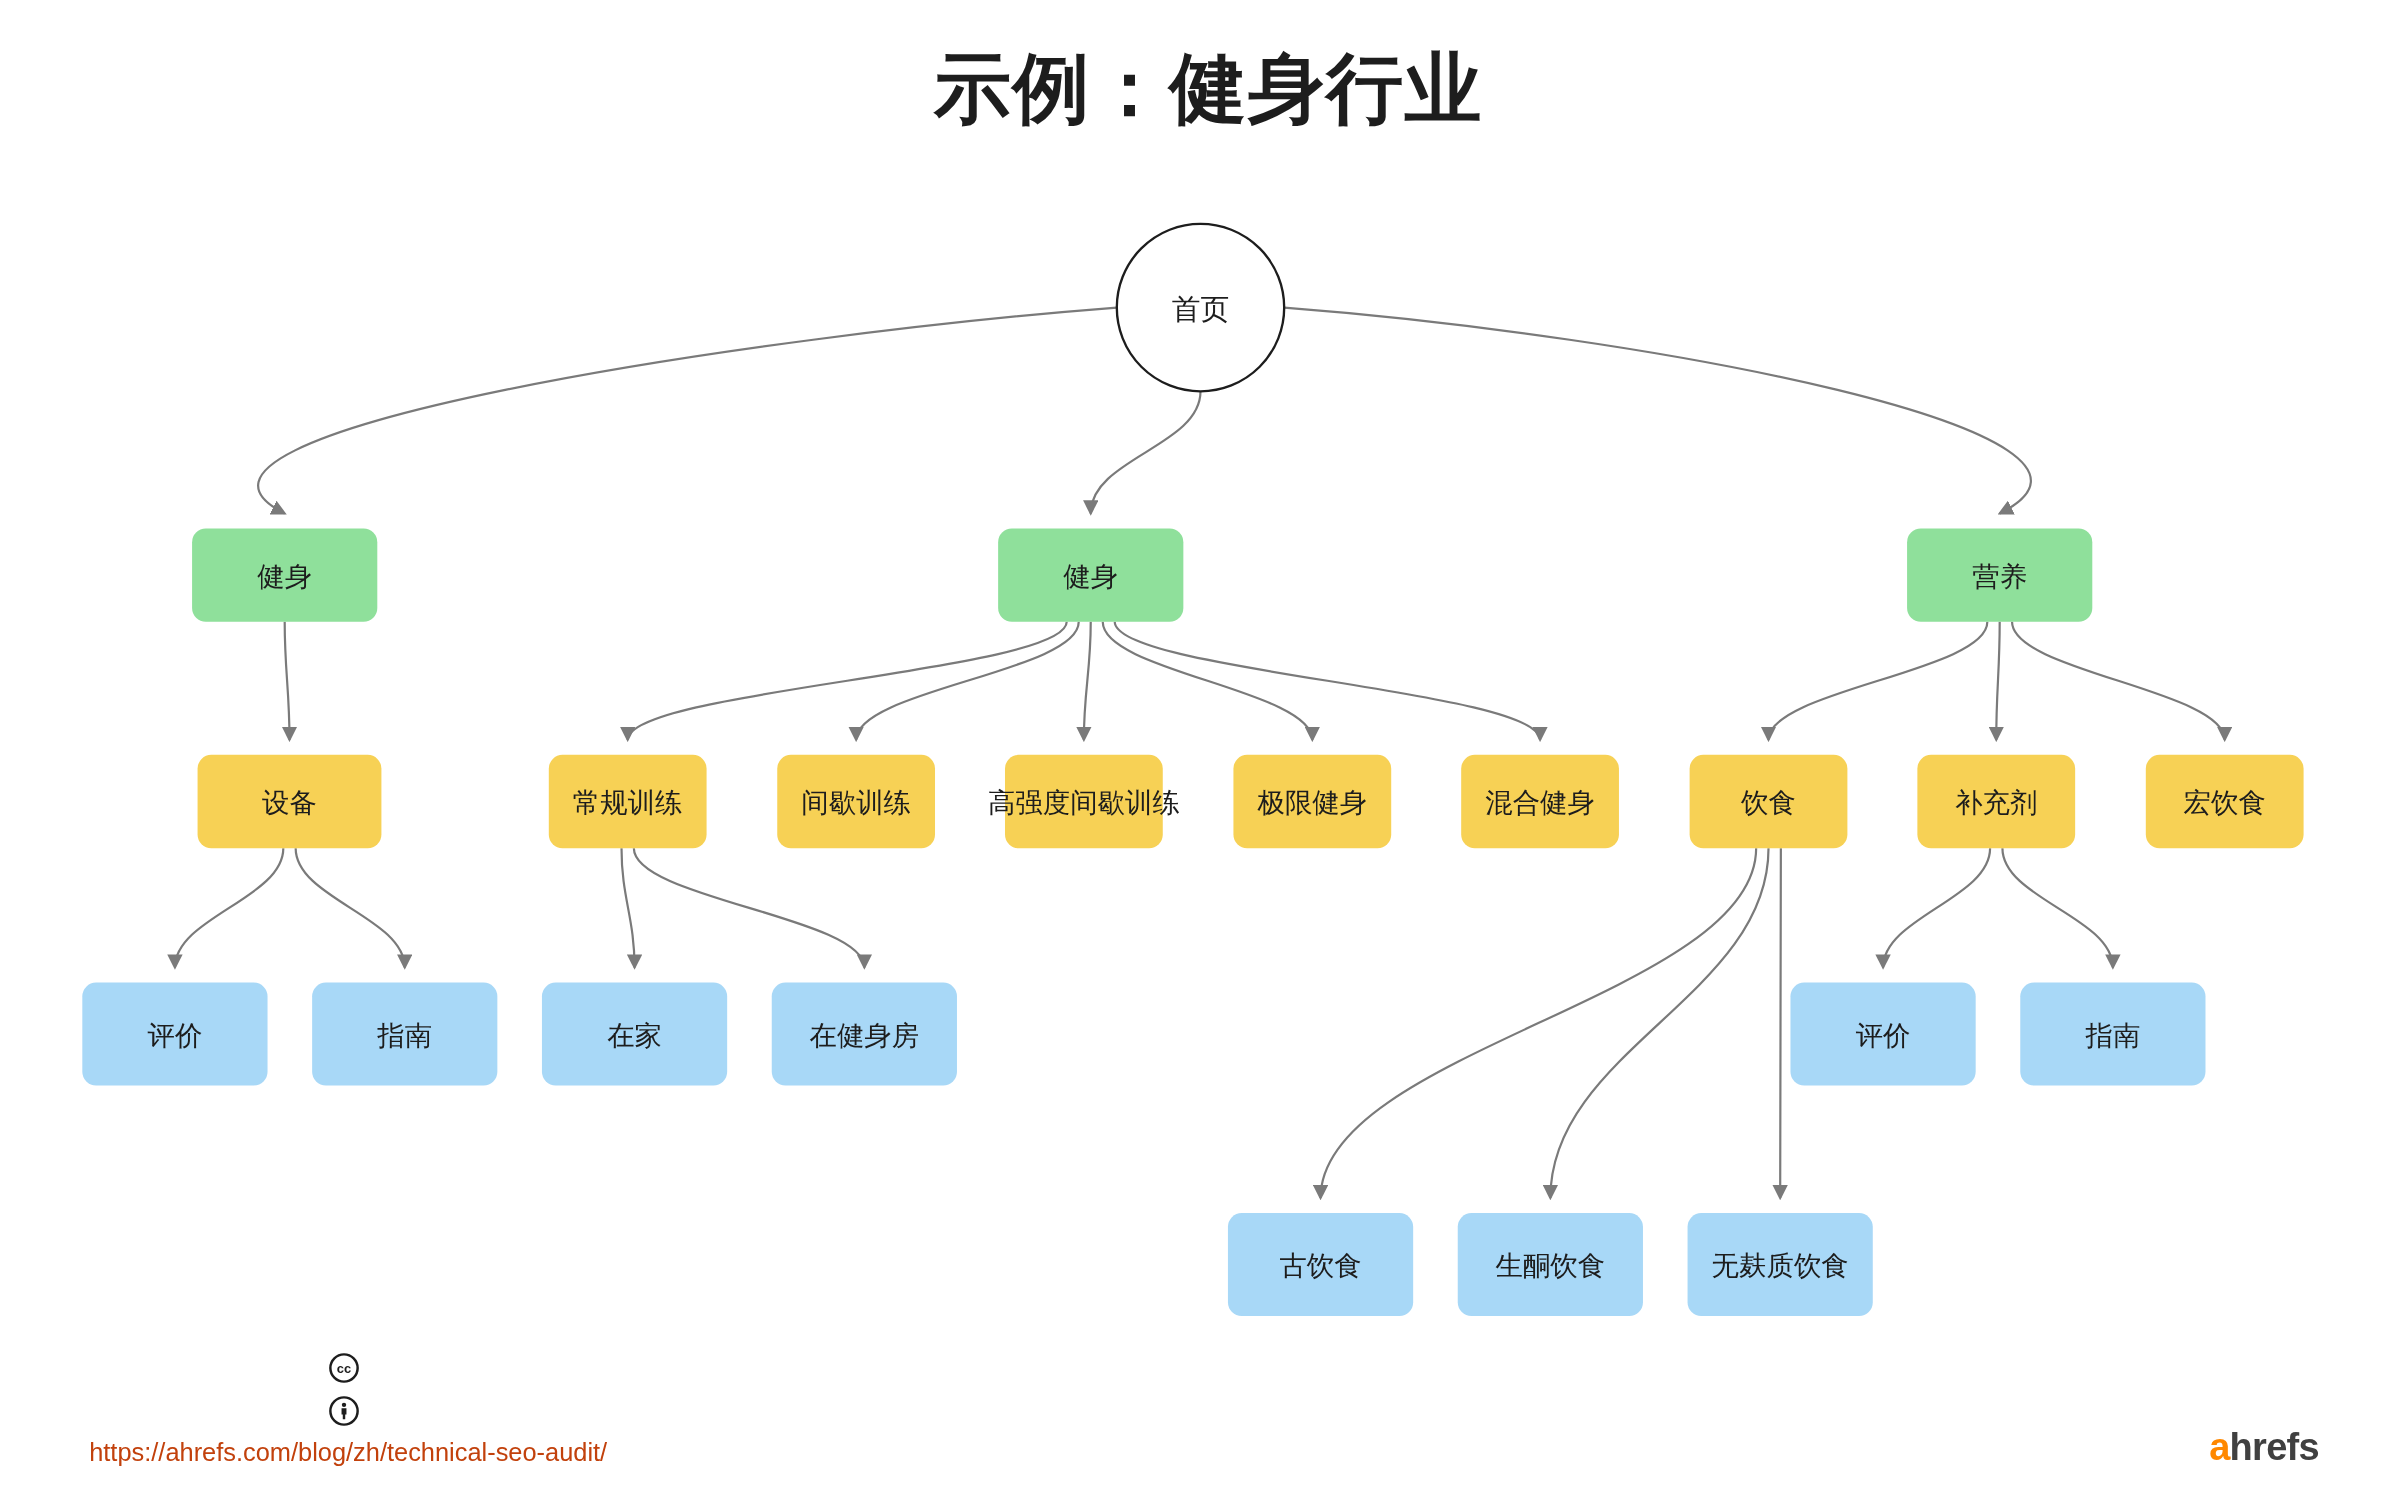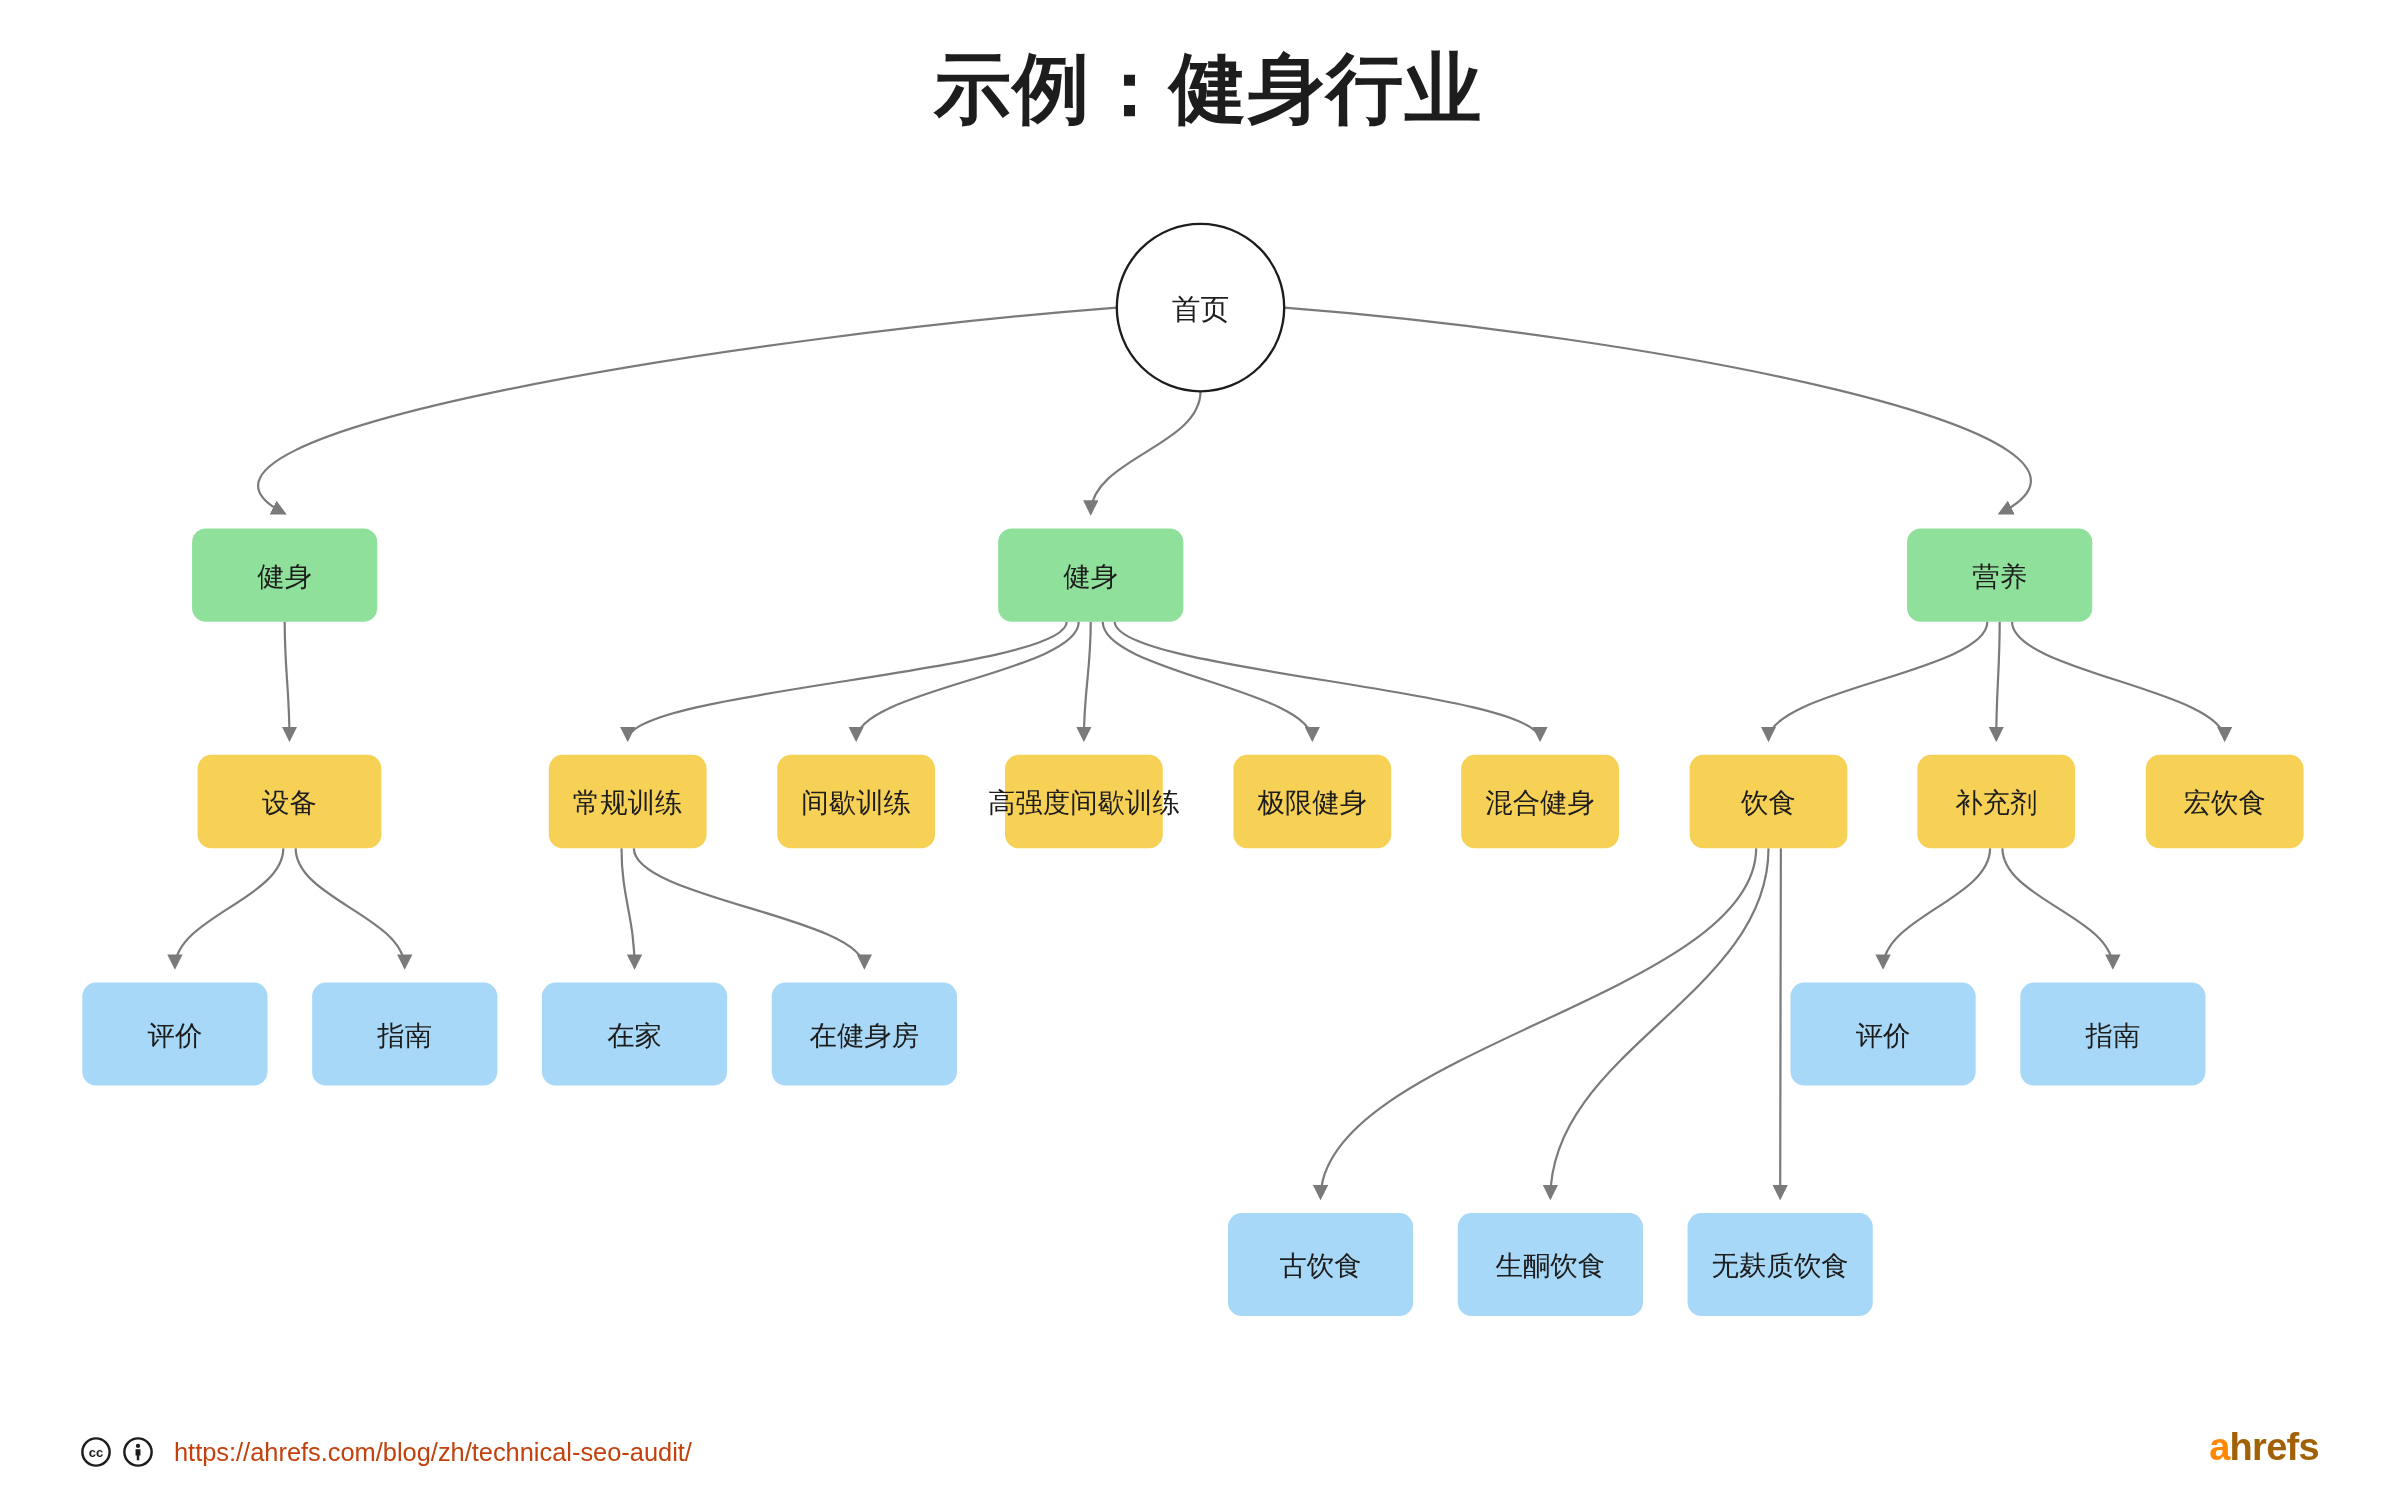--- a/index.html
+++ b/index.html
@@ -59,20 +59,21 @@
     font-size: 42px;
   }
   
   #footer {
     position: absolute;
     left: 81px;
     bottom: 40px;
     display: flex;
     align-items: center;
     gap: 12.4px;
+    flex-direction: column;
   }
   .cc-badge {
     display: block;
   }
   #footer-url {
     font-size: 25.4px;
     color: #c2410c;
     font-family: "Liberation Sans", "DejaVu Sans", sans-serif;
     margin-left: 8.2px;
     white-space: nowrap;
@@ -80,21 +81,21 @@
   #brand {
     position: absolute;
     right: 82px;
     bottom: 38px;
     font-size: 38px;
     font-weight: 700;
     letter-spacing: -0.7px;
     white-space: nowrap;
   }
   #brand .brand-a { color: #ff8800; }
-  #brand .brand-rest { color: #a16207; }
+  #brand .brand-rest { color: #404040; }
 </style>
 </head>
 <body>
 
 <div id="page">
 
   <div id="title">示例：健身行业</div>
 
   <svg id="diagram" viewBox="0 0 3500 2196">
     <defs>

